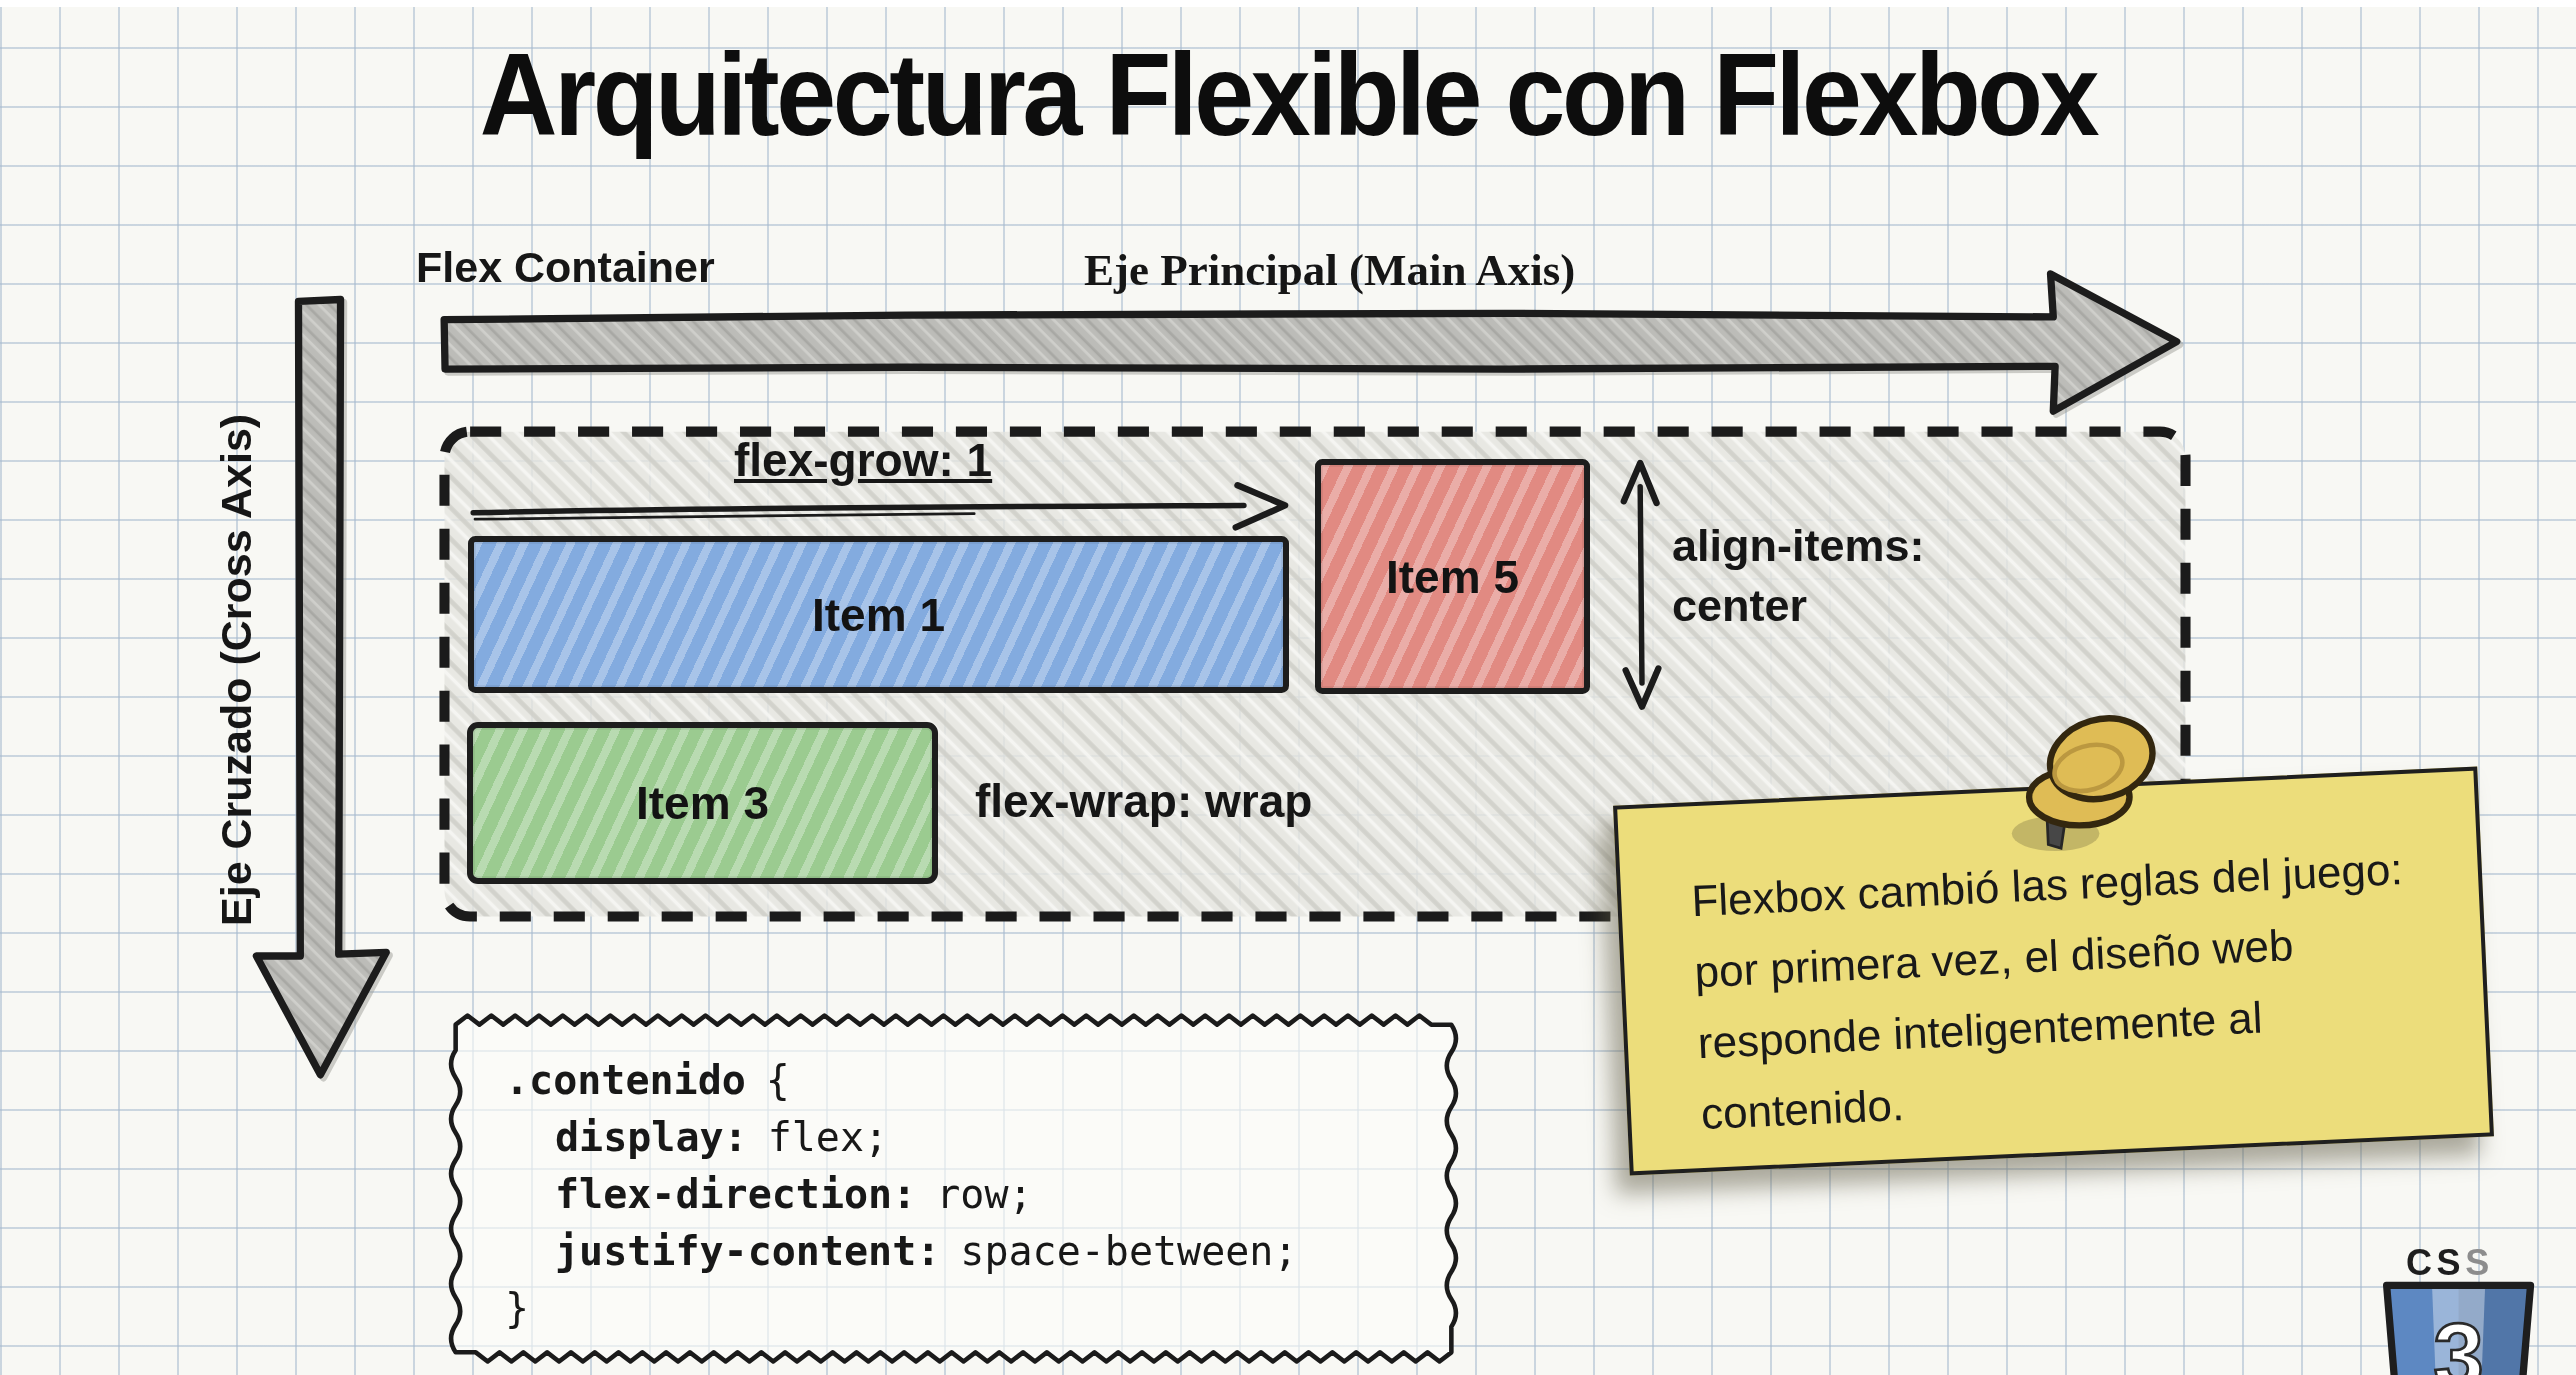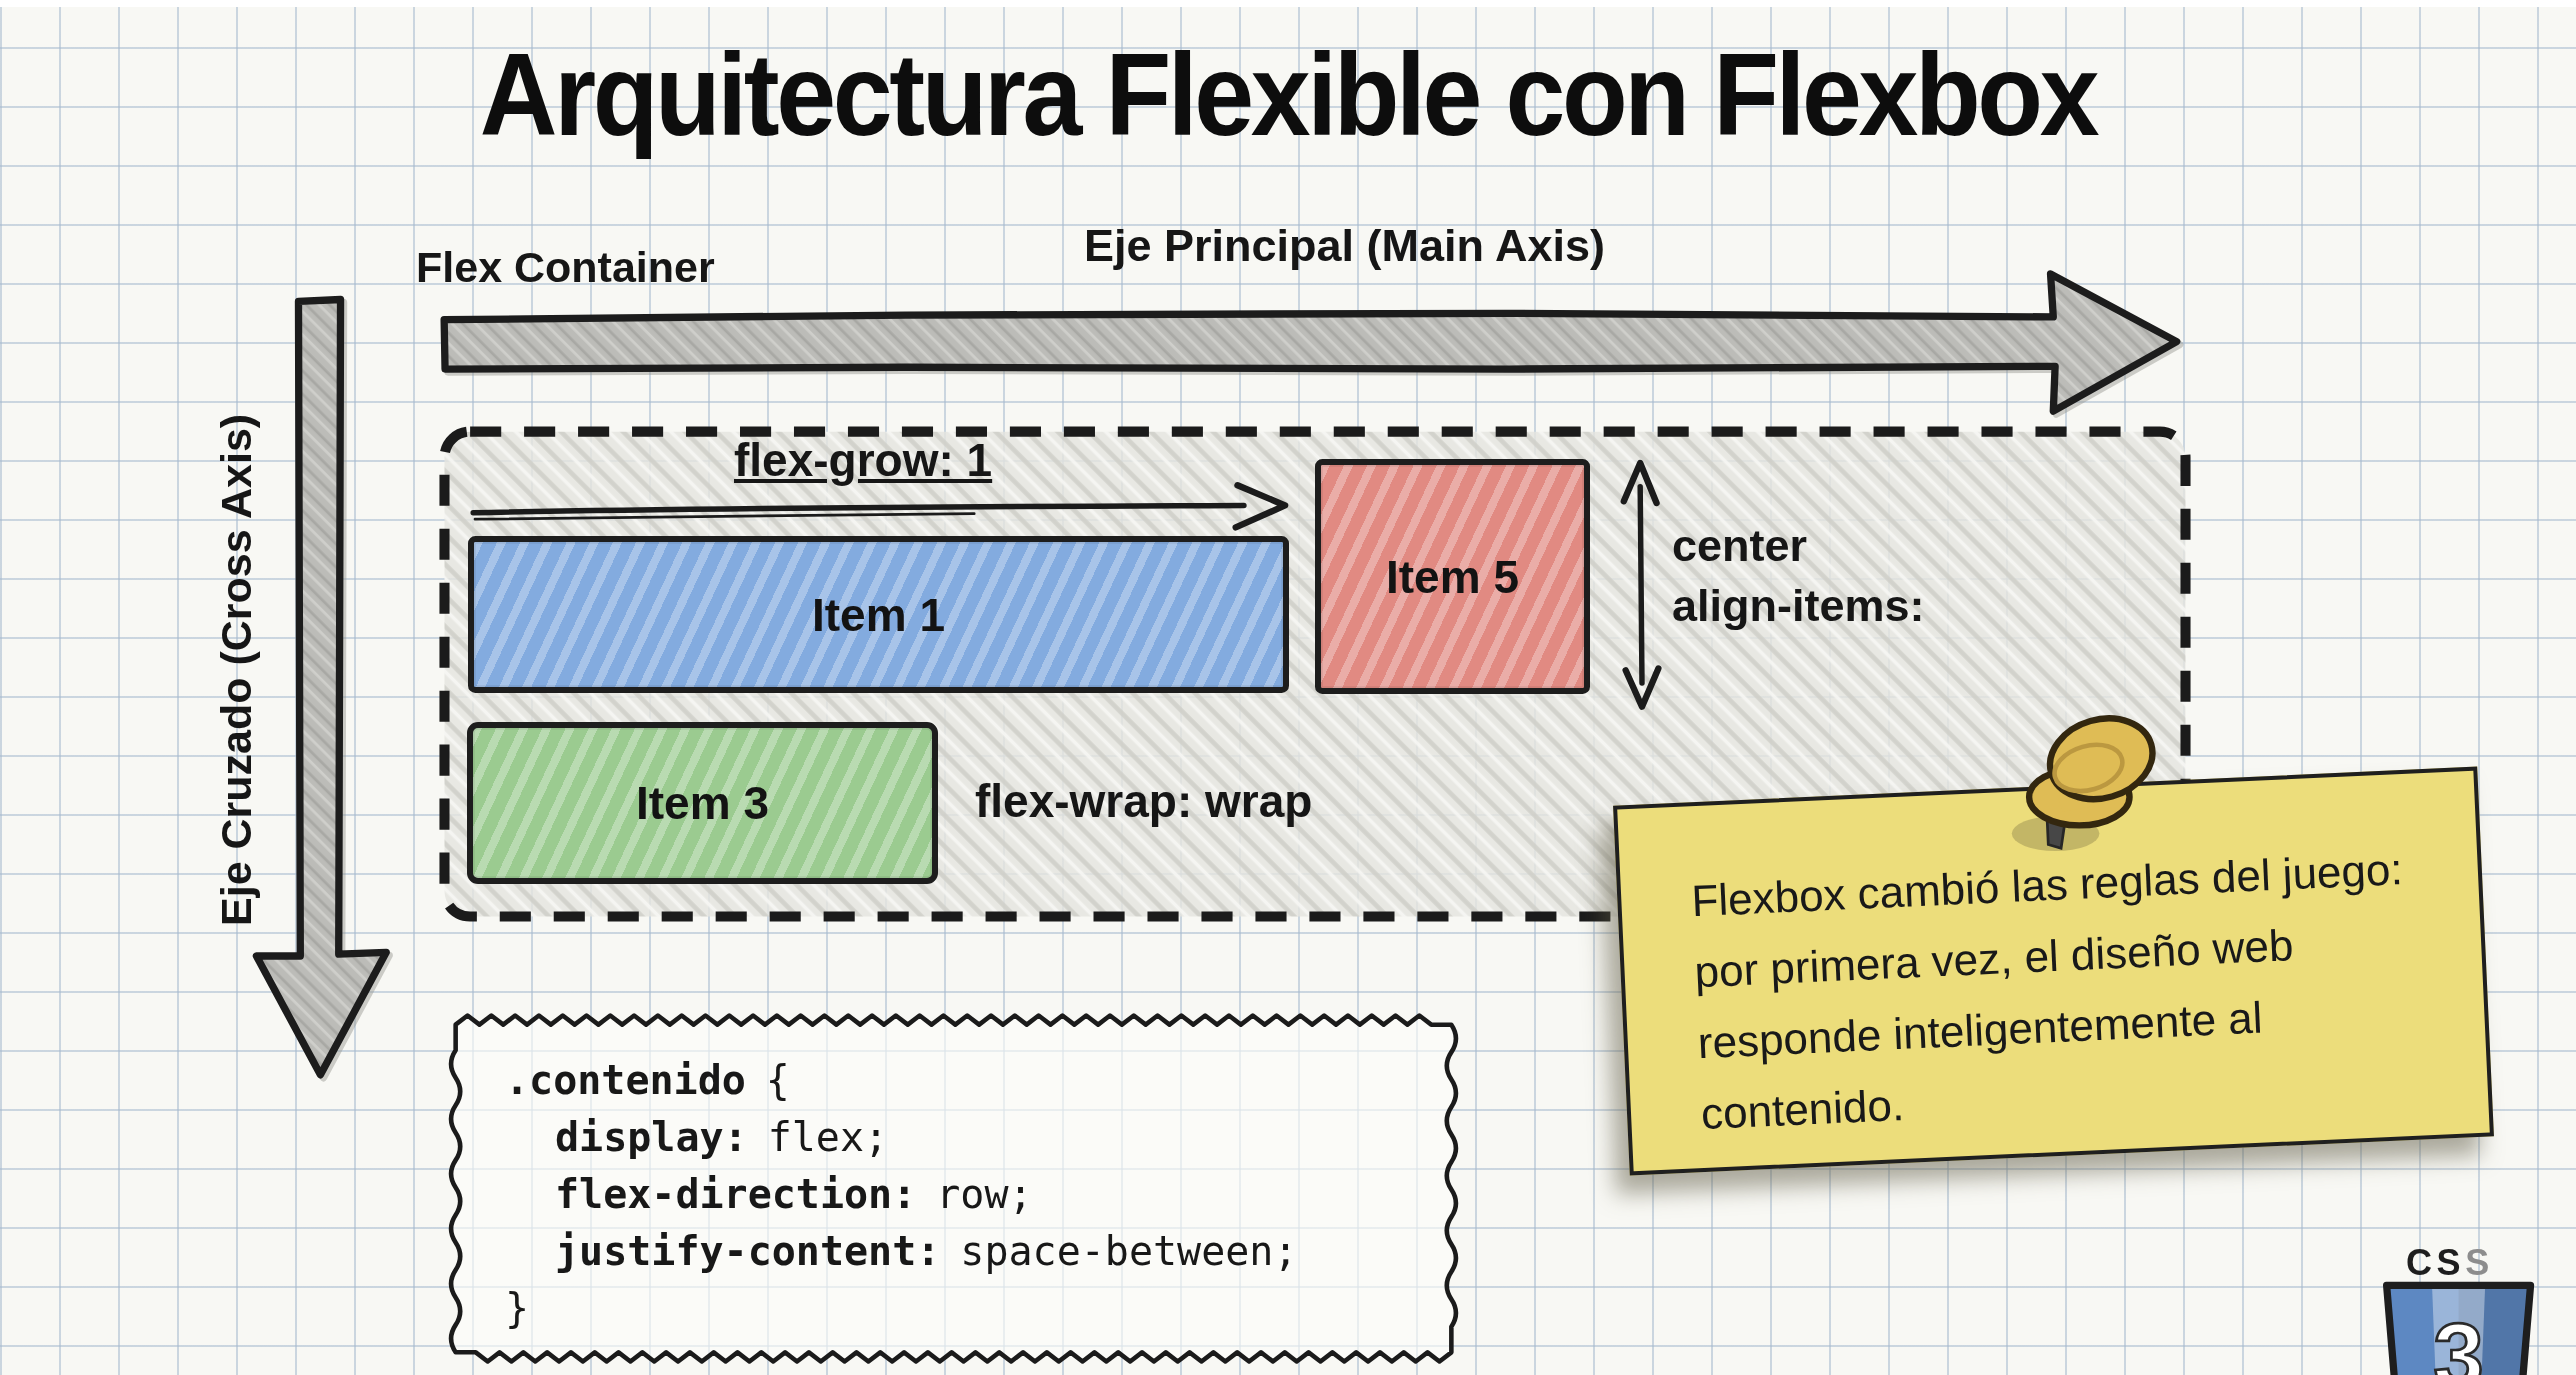--- a/index.html
+++ b/index.html
@@ -16,21 +16,21 @@
     margin-top:7px;
   }
   .title{
     position:absolute; top:20px; left:50%;
     transform:translateX(-50%) scaleX(0.92); transform-origin:center top;
     font-size:117px; font-weight:bold; letter-spacing:-3.7px; white-space:nowrap;
     color:#0d0d0d; margin:0;
   }
   .label{position:absolute; font-weight:bold; white-space:nowrap;}
   .flex-container-label{left:416px; top:236px; font-size:43px;}
-  .main-axis-label{left:1084px; top:213px; font-size:45px;}
+  .main-axis-label{left:1084px; top:237px; font-size:45px;font-family:Liberation Serif, serif;}
   .cross-axis-label{
     left:212px; top:919px; font-size:43px;
     transform:rotate(-90deg); transform-origin:0 0; width:567px;
   }
   .arrow-svg{position:absolute; filter:drop-shadow(3.7px 3.7px 0 rgba(148,148,142,0.45));}
   .main-axis-arrow{left:430px; top:256px;}
   .cross-axis-arrow{left:229px; top:285px;}
   .container-box{position:absolute; left:439px; top:419px;}
   .flex-grow-label{left:734px; top:426px; font-size:46px;text-decoration:underline;}
   .thin-arrow{position:absolute;}
@@ -129,22 +129,22 @@
   <div class="item item3" style="background-color:#9bcb90">
     <span>Item 3</span>
   </div>
 
   <svg class="thin-arrow align-arrow" width="60" height="261" viewBox="0 0 66 285">
     <path d="M 31 36 L 33 252" fill="none" stroke="#1b1b1b" stroke-width="6" stroke-linecap="round"></path>
     <path d="M 13 52 L 31 10 L 49 54" fill="none" stroke="#1b1b1b" stroke-width="7" stroke-linecap="round" stroke-linejoin="round"></path>
     <path d="M 15 238 L 33 278 L 51 236" fill="none" stroke="#1b1b1b" stroke-width="7" stroke-linecap="round" stroke-linejoin="round"></path>
   </svg>
   <div class="align-label">
+    <div>align-items:</div>
     <div>center</div>
-    <div>align-items:</div>
   </div>
 
   <div class="label flex-wrap-label">flex-wrap: wrap</div>
 
   <div class="code-box">
     <svg width="1025" height="357" viewBox="0 0 1120 390">
       <path id="code-border-path" d="M 16 16 L 29 6 L 42 16 L 55 6 L 68 16 L 81 6 L 94 16 L 107 6 L 120 16 L 133 6 L 146 16 L 159 6 L 172 16 L 185 6 L 198 16 L 211 6 L 224 16 L 237 6 L 250 16 L 263 6 L 276 16 L 289 6 L 302 16 L 315 6 L 328 16 L 341 6 L 354 16 L 367 6 L 380 16 L 393 6 L 406 16 L 419 6 L 432 16 L 445 6 L 458 16 L 471 6 L 484 16 L 497 6 L 510 16 L 523 6 L 536 16 L 549 6 L 562 16 L 575 6 L 588 16 L 601 6 L 614 16 L 627 6 L 640 16 L 653 6 L 666 16 L 679 6 L 692 16 L 705 6 L 718 16 L 731 6 L 744 16 L 757 6 L 770 16 L 783 6 L 796 16 L 809 6 L 822 16 L 835 6 L 848 16 L 861 6 L 874 16 L 887 6 L 900 16 L 913 6 L 926 16 L 939 6 L 952 16 L 965 6 L 978 16 L 991 6 L 1004 16 L 1017 6 L 1030 16 L 1043 6 L 1056 16 L 1069 6 L 1082 16 L 1104 16 Q 1114 31 1104 46 Q 1094 61 1104 76 Q 1114 91 1104 106 Q 1094 121 1104 136 Q 1114 151 1104 166 Q 1094 181 1104 196 Q 1114 211 1104 226 Q 1094 241 1104 256 Q 1114 271 1104 286 Q 1094 301 1104 316 Q 1114 331 1104 346 L 1104 374 L 1091 384 L 1078 374 L 1065 384 L 1052 374 L 1039 384 L 1026 374 L 1013 384 L 1000 374 L 987 384 L 974 374 L 961 384 L 948 374 L 935 384 L 922 374 L 909 384 L 896 374 L 883 384 L 870 374 L 857 384 L 844 374 L 831 384 L 818 374 L 805 384 L 792 374 L 779 384 L 766 374 L 753 384 L 740 374 L 727 384 L 714 374 L 701 384 L 688 374 L 675 384 L 662 374 L 649 384 L 636 374 L 623 384 L 610 374 L 597 384 L 584 374 L 571 384 L 558 374 L 545 384 L 532 374 L 519 384 L 506 374 L 493 384 L 480 374 L 467 384 L 454 374 L 441 384 L 428 374 L 415 384 L 402 374 L 389 384 L 376 374 L 363 384 L 350 374 L 337 384 L 324 374 L 311 384 L 298 374 L 285 384 L 272 374 L 259 384 L 246 374 L 233 384 L 220 374 L 207 384 L 194 374 L 181 384 L 168 374 L 155 384 L 142 374 L 129 384 L 116 374 L 103 384 L 90 374 L 77 384 L 64 374 L 51 384 L 38 374 L 16 374 Q 6 359 16 344 Q 26 329 16 314 Q 6 299 16 284 Q 26 269 16 254 Q 6 239 16 224 Q 26 209 16 194 Q 6 179 16 164 Q 26 149 16 134 Q 6 119 16 104 Q 26 89 16 74 Q 6 59 16 44 Z" fill="rgba(253,253,250,0.6)" stroke="#1b1b1b" stroke-width="5" stroke-linejoin="round"></path>
     </svg>
     <div class="code-content">
       <div class="code-line"><span class="cb">.contenido</span><span class="cv spaced">{</span></div>

